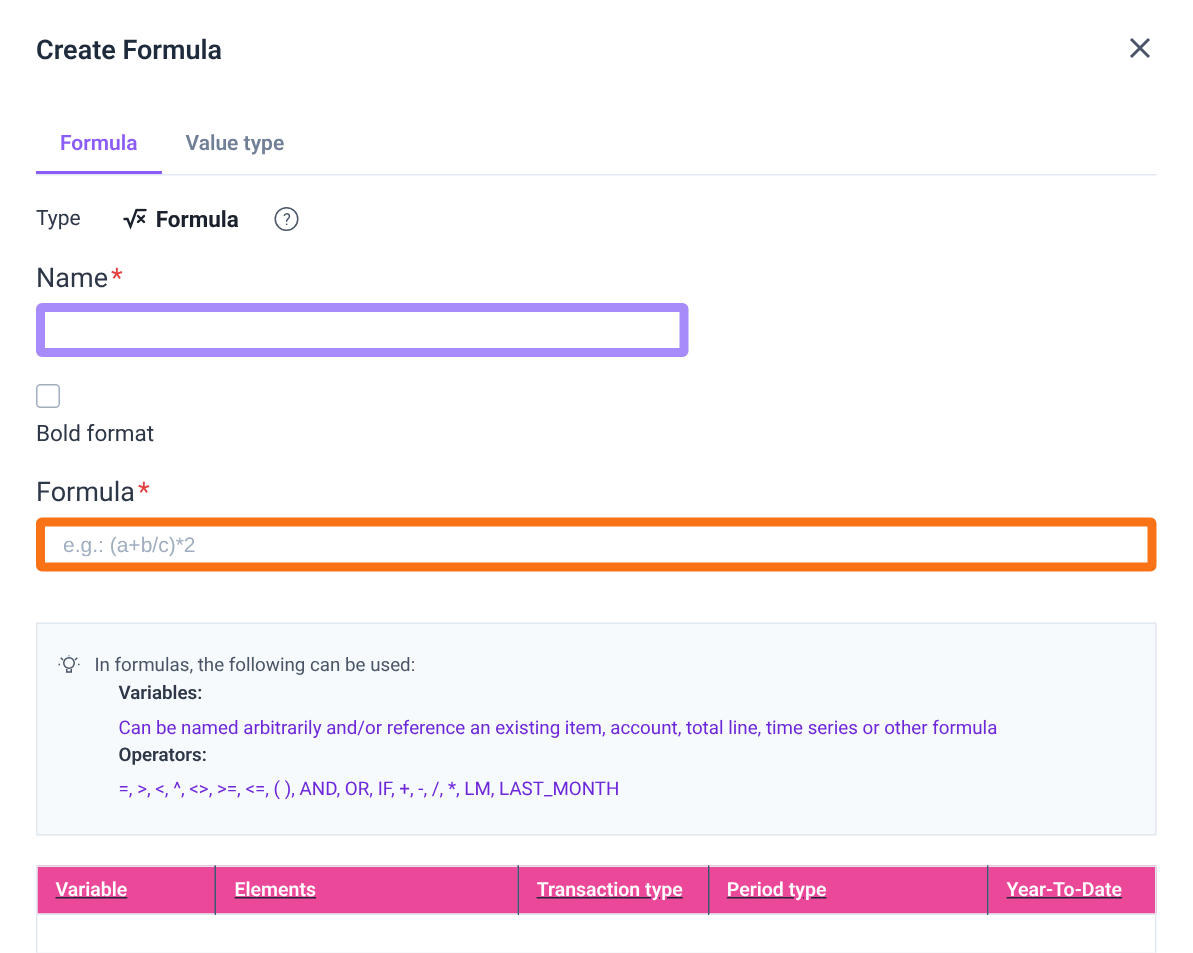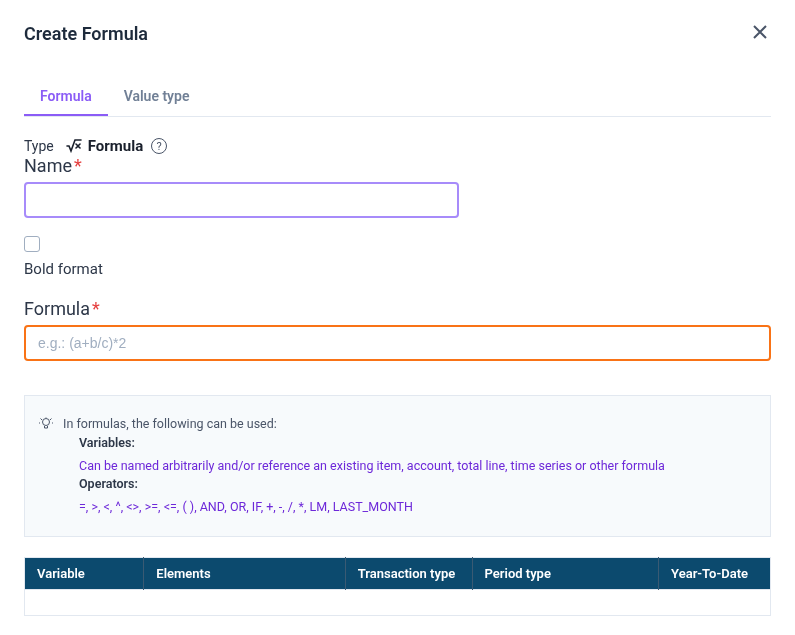--- a/index.html
+++ b/index.html
@@ -12,40 +12,40 @@
       position: relative;
       background: #fff;
     }
     .modal { padding: 20px 24px; display: flex; flex-direction: column; height: 100%; }
     .modal-header { display: flex; justify-content: space-between; align-items: center; margin-bottom: 32px; }
     .modal-title { font-size: 18px; font-weight: 600; color: #1e2b3c; }
     .close-btn { background: none; border: none; cursor: pointer; color: #4a5568; font-size: 18px; line-height: 1; padding: 4px; }
     .tabs { display: flex; border-bottom: 1px solid #e2e8f0; margin-bottom: 20px; }
     .tab { padding: 10px 16px; font-size: 14px; font-weight: 600; color: #718096; cursor: pointer; border-bottom: 2px solid transparent; }
     .tab.active { color: #8b5cf6; border-bottom-color: #8b5cf6; }
-    .row { display: flex; align-items: center; }
+    .row { display: flex; align-items: center; gap: 16px; margin-bottom: 20px; }
     .label-type { font-size: 14px; color: #2d3748; margin-right: 12px; }
     .formula-type { display: inline-flex; align-items: center; gap: 6px; font-weight: 700; font-size: 15px; color: #1a202c; }
     .help-icon { display: inline-flex; align-items: center; justify-content: center; width: 16px; height: 16px; border: 1.5px solid #4a5568; border-radius: 50%; font-size: 11px; color: #4a5568; margin-left: 8px; cursor: pointer; }
     .field-group { margin-bottom: 18px; }
     .field-label { font-size: 18px; color: #2d3748; margin-bottom: 6px; display: block; }
     .req { color: #e53e3e; margin-left: 2px; }
-    .input { width: 100%; height: 36px; border: 2px solid #f97316; border-radius: 4px; padding: 0 12px; font-size: 14px; color: #ef4444; outline: none; }
+    .input { width: 100%; height: 36px; border: 6px solid #f97316; border-radius: 4px; padding: 0 12px; font-size: 14px; color: #ef4444; outline: none; }
     .input.name-input { width: 435px; border-color: #a78bfa; }
     .input::placeholder { color: #a0aec0; }
     .checkbox-row { display: flex; align-items: flex-start; gap: 8px; margin-bottom: 20px; flex-direction: column; }
     .checkbox { width: 16px; height: 16px; border: 1.5px solid #a0aec0; border-radius: 3px; cursor: pointer; appearance: none; background: #fff; }
     .checkbox-label { font-size: 15px; color: #2d3748; }
     .hint-box { background: #f7fafc; border: 1px solid #e2e8f0; padding: 19px 14px; margin-top: 16px; font-size: 12.5px; color: #4a5568; line-height: 1.5; display: flex; gap: 10px; }
     .hint-icon { color: #4a5568; flex-shrink: 0; margin-top: 2px; }
     .hint-line { display: flex; gap: 4px; padding-left: 16px; flex-direction: column; }
     .hint-line-label { font-weight: 600; color: #2d3748; flex-shrink: 0; }
     .hint-line-text { color: #6d28d9; }
     .table { width: 100%; margin-top: 20px; border: 1px solid #e2e8f0; border-collapse: collapse; }
-    .table thead tr { background: #0c4a6e; }
+    .table thead tr { background: #ec4899; text-decoration: underline; }
     .table th { text-align: left; padding: 8px 12px; font-size: 13px; font-weight: 600; color: #fff; border-left: 1px solid #3a5a73; }
     .table th:first-child { border-left: none; }
     .table tbody tr { height: 26px; }
     .table tbody td { border-top: 1px solid #e2e8f0; }
     .footer { display: flex; justify-content: flex-end; align-items: center; gap: 16px; margin-top: auto; padding-top: 20px; }
     .btn-cancel { background: none; border: none; color: #8b5cf6; font-weight: 600; font-size: 15px; cursor: pointer; padding: 10px 16px; }
     .btn-save { background: #8b5cf6; border: none; color: #fff; font-weight: 600; font-size: 17px; cursor: pointer; padding: 10px 20px; border-radius: 4px; }
     .root-icon svg { display: block; }
   </style>
 </head>

